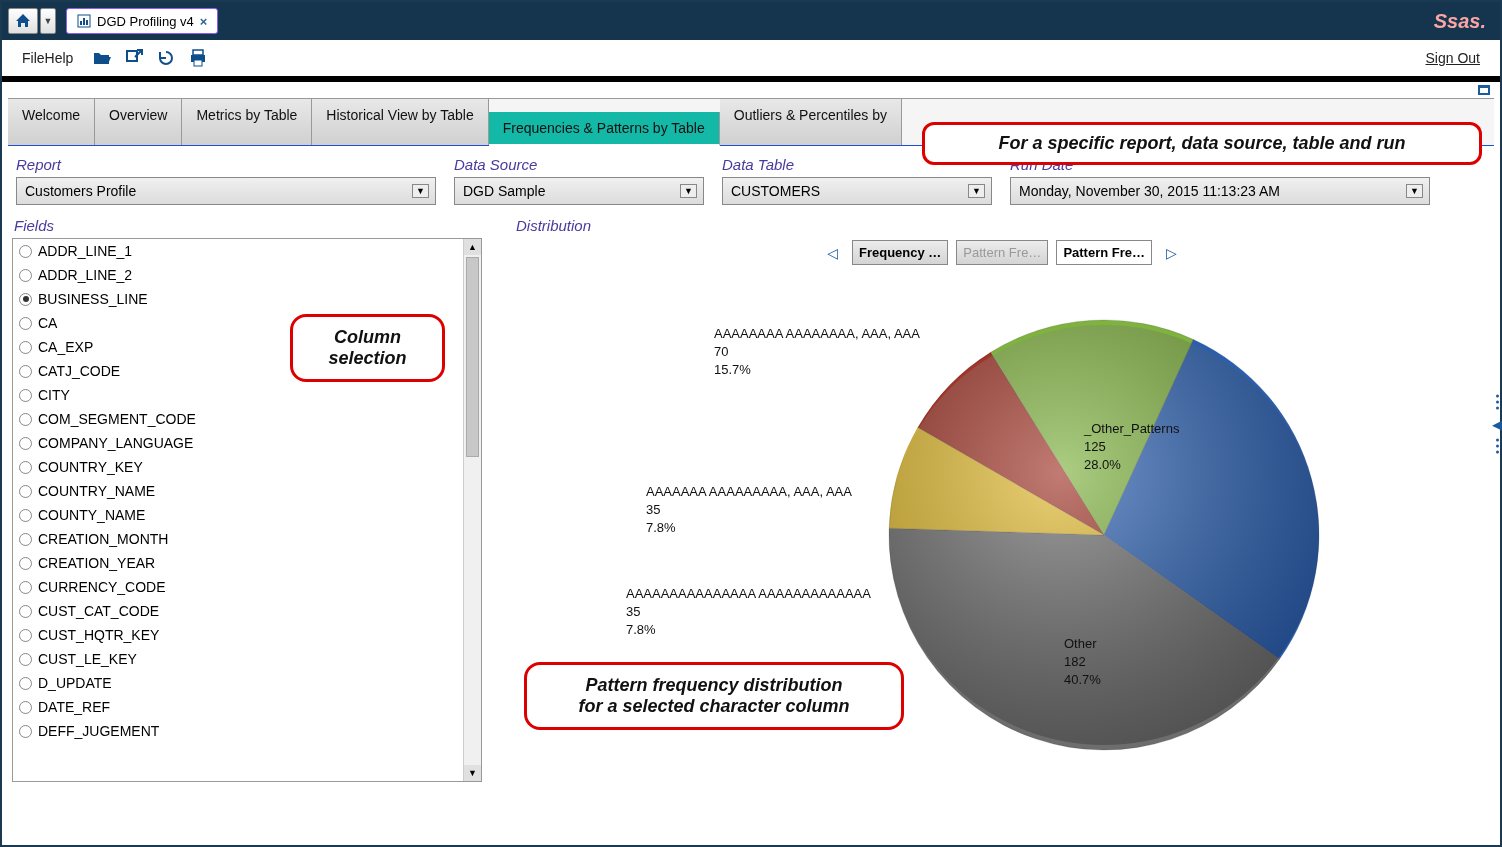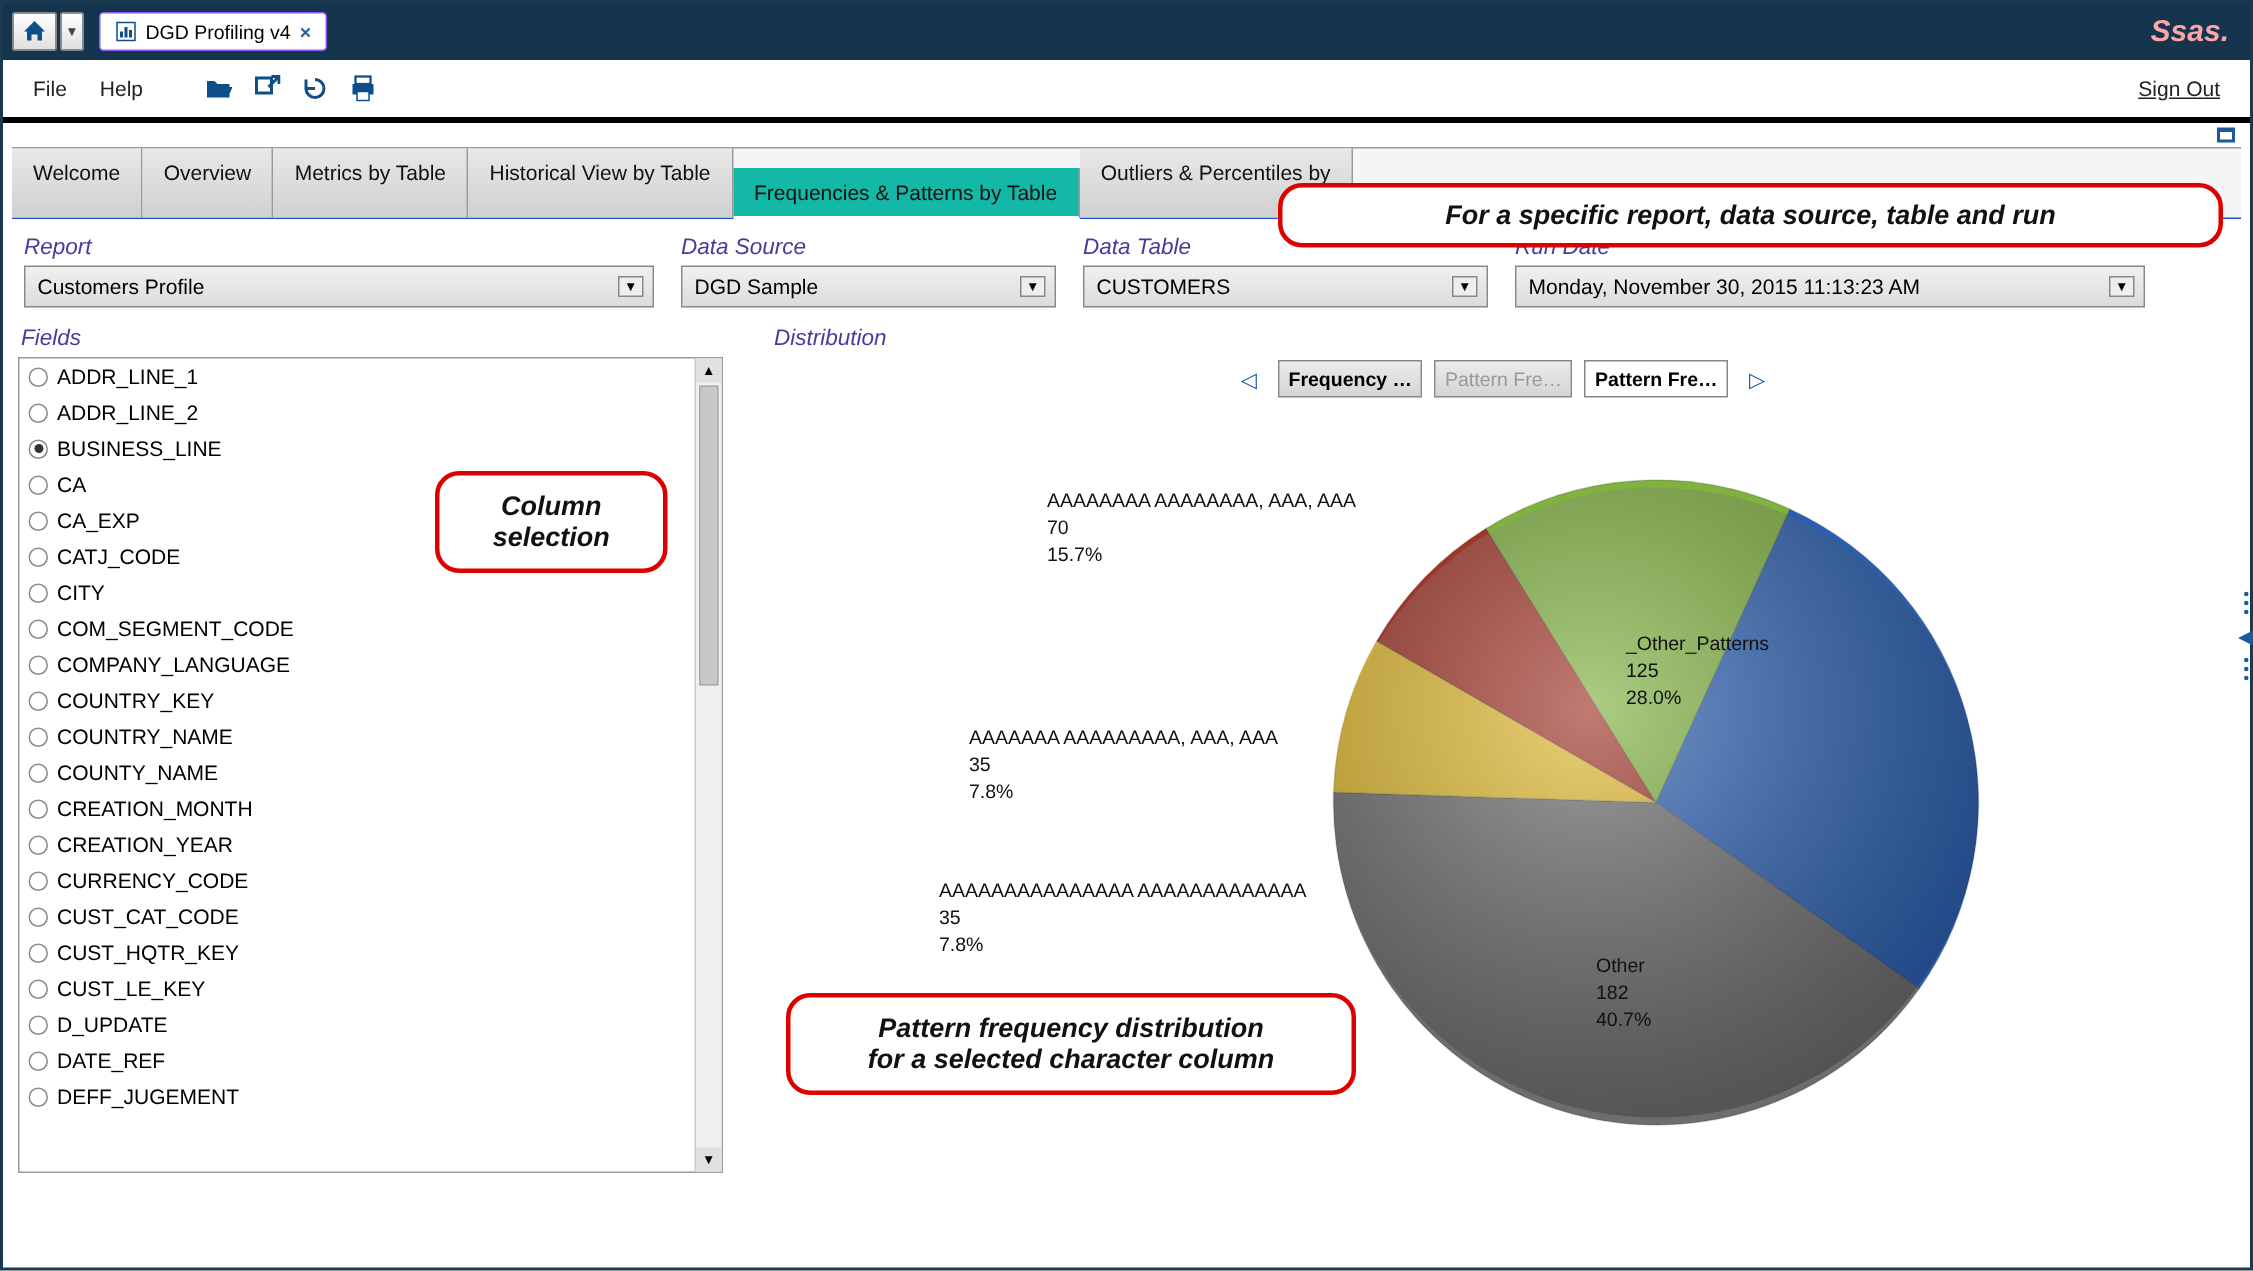--- a/index.html
+++ b/index.html
@@ -3,21 +3,21 @@
 <meta charset="utf-8">
 <style>
 * { box-sizing: border-box; margin: 0; padding: 0; }
 body { font-family: Arial, sans-serif; font-size: 13px; background: #fff; overflow: hidden; width: 1502px; height: 847px; border: 2px solid #1a3a52; }
 .titlebar { background: #15354f; height: 38px; display: flex; align-items: center; padding: 2px 6px; }
 .home-btn { background: linear-gradient(#fff,#e0e0e0); border: 1px solid #888; width: 30px; height: 26px; display: flex; align-items: center; justify-content: center; border-radius: 2px; margin-right: 2px; }
 .home-dropdown { background: linear-gradient(#fff,#e0e0e0); border: 1px solid #888; width: 16px; height: 26px; display: flex; align-items: center; justify-content: center; border-radius: 2px; margin-right: 10px; font-size: 9px; color: #444; }
 .tab-chip { background: #fff; border: 1px solid #8b5cf6; border-radius: 3px; padding: 4px 10px; display: flex; align-items: center; gap: 6px; height: 26px; }
 .tab-chip .close-x { color: #2a6496; font-weight: bold; }
 .sas-logo { margin-left: auto; color: #fca5a5; font-size: 20px; font-weight: bold; font-style: italic; margin-right: 8px; }
-.menubar { height: 42px; display: flex; align-items: center; padding: 0 20px; gap: 22px; border-bottom: 4px solid #000000; }
+.menubar { height: 42px; display: flex; align-items: center; padding: 0 20px; border-bottom: 6px solid #000000; }
 .menubar .menu-item { color: #222; font-size: 14px; }
 .menubar .tool-icons { display: flex; gap: 14px; margin-left: 20px; }
 .tool-icon { width: 18px; height: 18px; color: #0e4f8b; }
 .signout { margin-left: auto; color: #222; text-decoration: underline; font-size: 14px; }
 .restore-btn { height: 16px; display: flex; justify-content: flex-end; padding-right: 10px; align-items: center; }
 .restore-btn span { width: 12px; height: 10px; border: 2px solid #1a5a9e; border-top-width: 3px; }
 .tabbar { display: flex; border-top: 1px solid #999; border-bottom: 1px solid #1d4ed8; background: #f5f5f5; margin: 0 6px; }
 .main-tab { padding: 8px 14px; border-right: 1px solid #999; background: linear-gradient(#e8e8e8,#d0d0d0); font-size: 14px; color: #111; cursor: pointer; }
 .main-tab.active { background: #14b8a6; border-bottom: 2px solid #fff; position: relative; top: 1px; margin-top: 12px; }
 .filters { display: flex; gap: 18px; padding: 10px 14px 6px; }
@@ -263,21 +263,21 @@
               <path d="M0,0 L-186.19546181365433,-107.49999999999999 A215,215 0 0 1 -113.33402059894036,-182.70303712549213 Z" fill="#a03528" stroke="rgba(0,0,0,0.15)"></path>
               <path d="M0,0 L-113.33402059894036,-182.70303712549213 A215,215 0 0 1 89.37670076749015,-195.5423364898725 Z" fill="#7fb23f" stroke="rgba(0,0,0,0.15)"></path>
               <path d="M0,0 L89.37670076749015,-195.5423364898725 A215,215 0 0 1 175.61063198153275,124.0399368552188 Z" fill="#2a5fb0" stroke="rgba(0,0,0,0.15)"></path>
               <path d="M0,0 L175.61063198153275,124.0399368552188 A215,215 0 0 1 -214.8924817987178,-6.798622388965168 Z" fill="#6d6d6d" stroke="rgba(0,0,0,0.15)"></path>
               <path d="M0,0 L-214.8924817987178,-6.798622388965168 A215,215 0 0 1 -186.1954618136543,-107.50000000000003 Z" fill="#e0b92e" stroke="rgba(0,0,0,0.15)"></path>
             </g>
           <ellipse cx="250" cy="220" rx="215" ry="210" fill="url(#shade)" pointer-events="none"></ellipse>
         </svg>
       </div>
 
-      <div class="data-label" style="left:184px; top:40px;">
+      <div class="data-label" style="left:200px; top:40px;">
         <span>AAAAAAAA AAAAAAAA, AAA, AAA</span><br>
         <span>70</span><br>
         <span>15.7%</span>
       </div>
       <div class="data-label" style="left:570px; top:135px;">
         <span>_Other_Patterns</span><br>
         <span>125</span><br>
         <span>28.0%</span>
       </div>
       <div class="data-label" style="left:550px; top:350px;">
@@ -292,21 +292,21 @@
       </div>
       <div class="data-label" style="left:132px; top:198px;">
         <span>AAAAAAA AAAAAAAAA, AAA, AAA</span><br>
         <span>35</span><br>
         <span>7.8%</span>
       </div>
     </div>
   </div>
 </div>
 
-<div class="callout" style="top:122px; right:20px; width:630px; padding:8px 16px;">For a specific report, data source, table and run</div>
+<div class="callout" style="top:122px; right:20px; width:560px; padding:8px 16px;border-radius:12px;">For a specific report, data source, table and run</div>
 <div class="callout" style="top:314px; left:290px; width:155px;">
   Column<br>selection
 </div>
 <div class="callout" style="top:662px; left:524px; width:380px;">
   Pattern frequency distribution<br>for a selected character column
 </div>
 
 <div class="side-dots">
   <span></span>
     <span></span>

